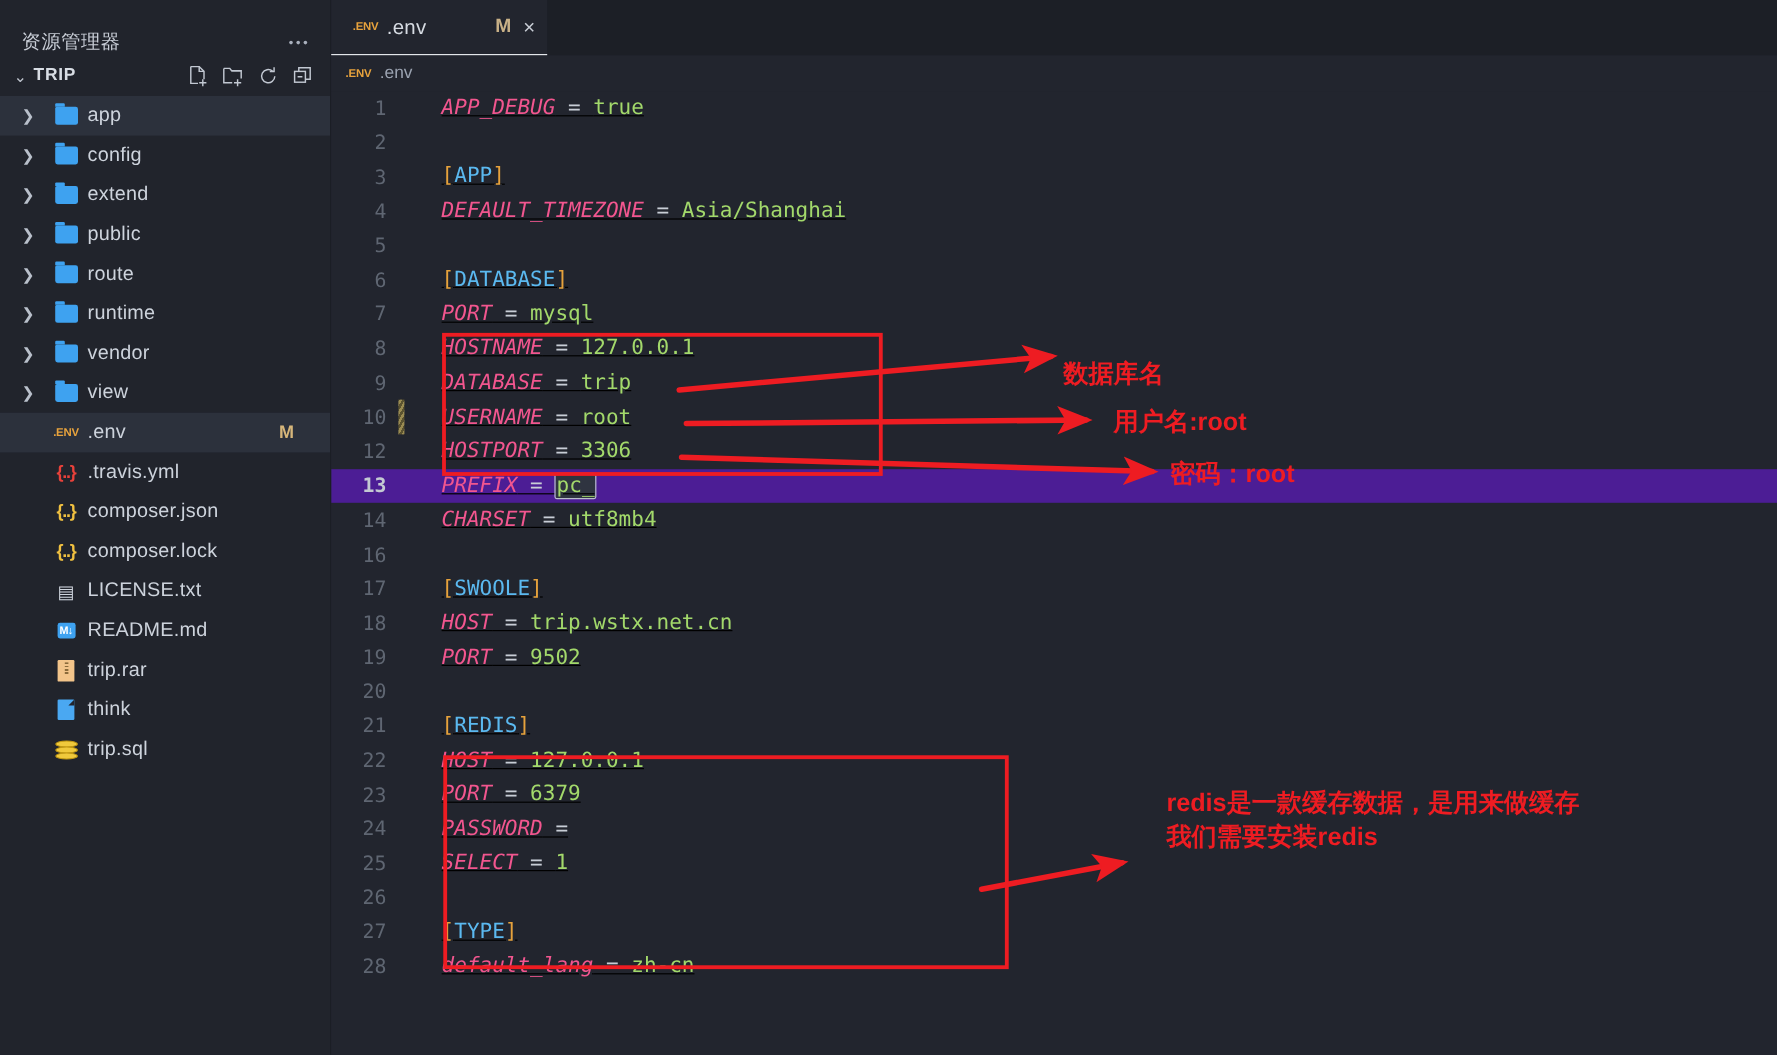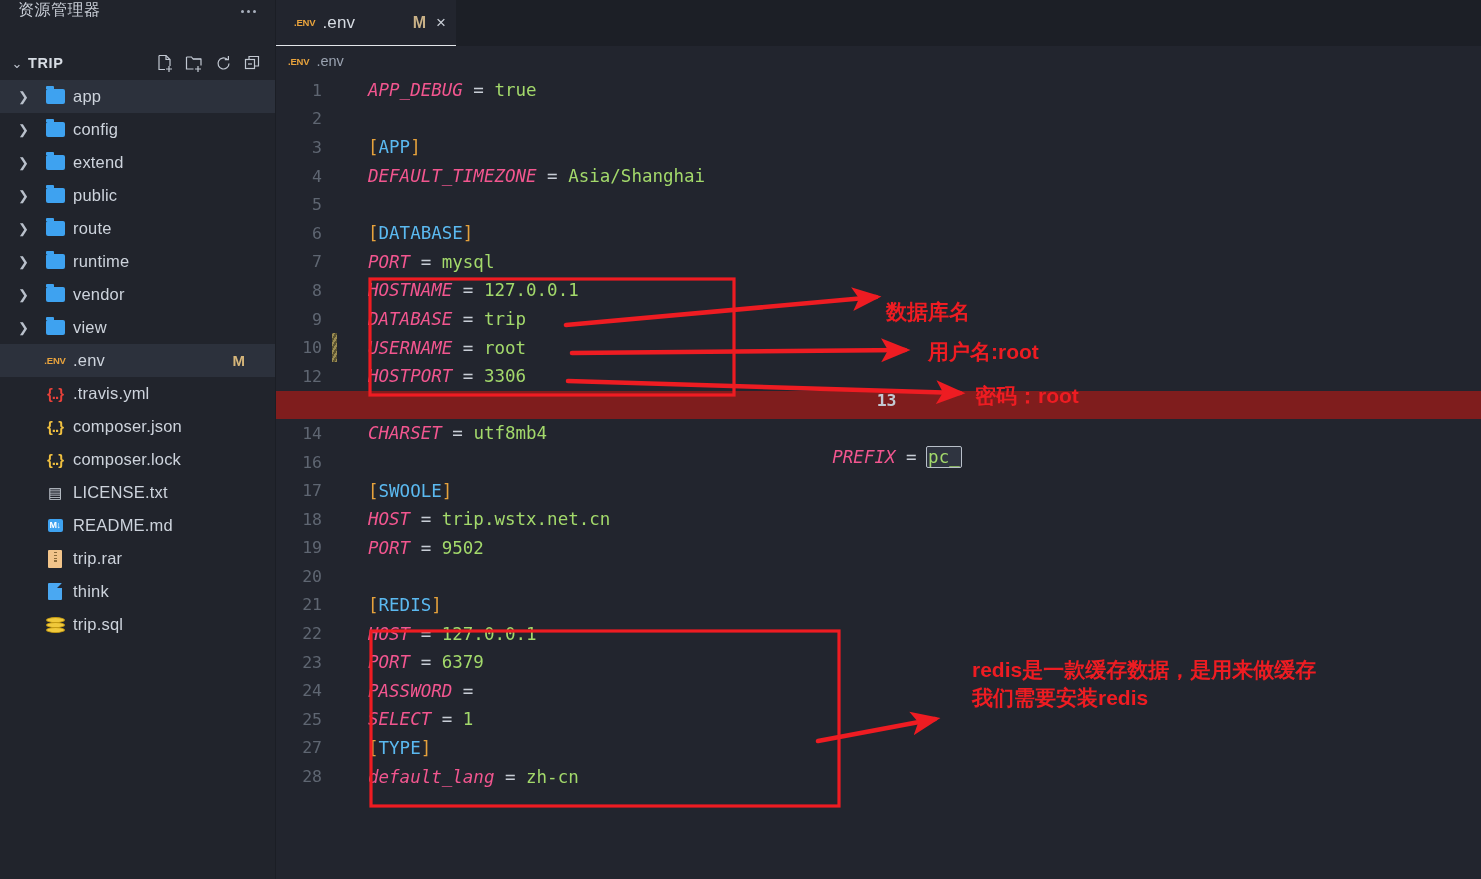--- a/index.html
+++ b/index.html
@@ -14,21 +14,21 @@
   
   #sidebar {
     width: 276px; height: 879px;
     background: #21242c;
     flex: 0 0 276px;
     position: relative;
     border-right: 1px solid #1b1e25;
   }
   .explorer-header {
     height: 46px;
-    display: flex; align-items: flex-start;
+    display: flex; align-items: flex-end;
     padding: 0 14px 0 18px;
     color: #c5cbd6;
     font-size: 16px;
   }
   .explorer-title { flex: 1; letter-spacing: .5px; color: #c8cdd6; }
   .ellipsis-btn {
     width: 26px; height: 22px;
     display: flex; align-items: center; justify-content: center;
     gap: 3px;
   }
@@ -149,31 +149,31 @@
 
   .code-wrap { flex: 1; position: relative; overflow: hidden; }
   .code {
     position: absolute; top: 0; left: 0; right: 0;
     font-family: "DejaVu Sans Mono", monospace;
     font-size: 17.5px;
   }
   .line {
     height: 28.6px; display: flex; align-items: center; position: relative;
   }
-  .line.active { background: #7f1d1d; flex-direction: column; }
+  .line.active { background: #4c1d95; }
   .lnum {
     width: 56px; flex: 0 0 56px; text-align: right; padding-right: 10px;
     color: #5f6672; font-size: 16.5px;
   }
   .line.active .lnum { color: #c3c9d2; font-weight: bold; }
   .gutter-mark {
     position: absolute; left: 56px; width: 5px; height: 28.6px;
     background: repeating-linear-gradient(-60deg, #9a8b52 0 2px, #5b5330 2px 4px);
   }
-  .ltext { padding-left: 36px; white-space: pre; }
+  .ltext { padding-left: 36px; white-space: pre; text-decoration: underline; }
   .k { color: #f2568f; font-style: italic; }
   .v { color: #a3d96b; }
   .eq { color: #c8cdd6; }
   .br { color: #e6a23c; }
   .sec { color: #5bb9f0; }
   .sel-box {
     background: #2f3440; outline: 1.5px solid #b8bfc9; border-radius: 1px;
     padding: 0 1px;
   }
 
@@ -473,20 +473,24 @@
   </div>
           <div class="line">
     <span class="lnum">24</span>
     <span class="ltext"><span class="k">PASSWORD</span><span class="eq"> =</span></span>
   </div>
           <div class="line">
     <span class="lnum">25</span>
     <span class="ltext"><span class="k">SELECT</span><span class="eq"> = </span><span class="v">1</span></span>
   </div>
           <div class="line">
+    <span class="lnum">26</span>
+    <span class="ltext"></span>
+  </div>
+          <div class="line">
     <span class="lnum">27</span>
     <span class="ltext"><span class="br">[</span><span class="sec">TYPE</span><span class="br">]</span></span>
   </div>
           <div class="line">
     <span class="lnum">28</span>
     <span class="ltext"><span class="k">default_lang</span><span class="eq"> = </span><span class="v">zh-cn</span></span>
   </div>
         </div>
     </div>
   </div>

